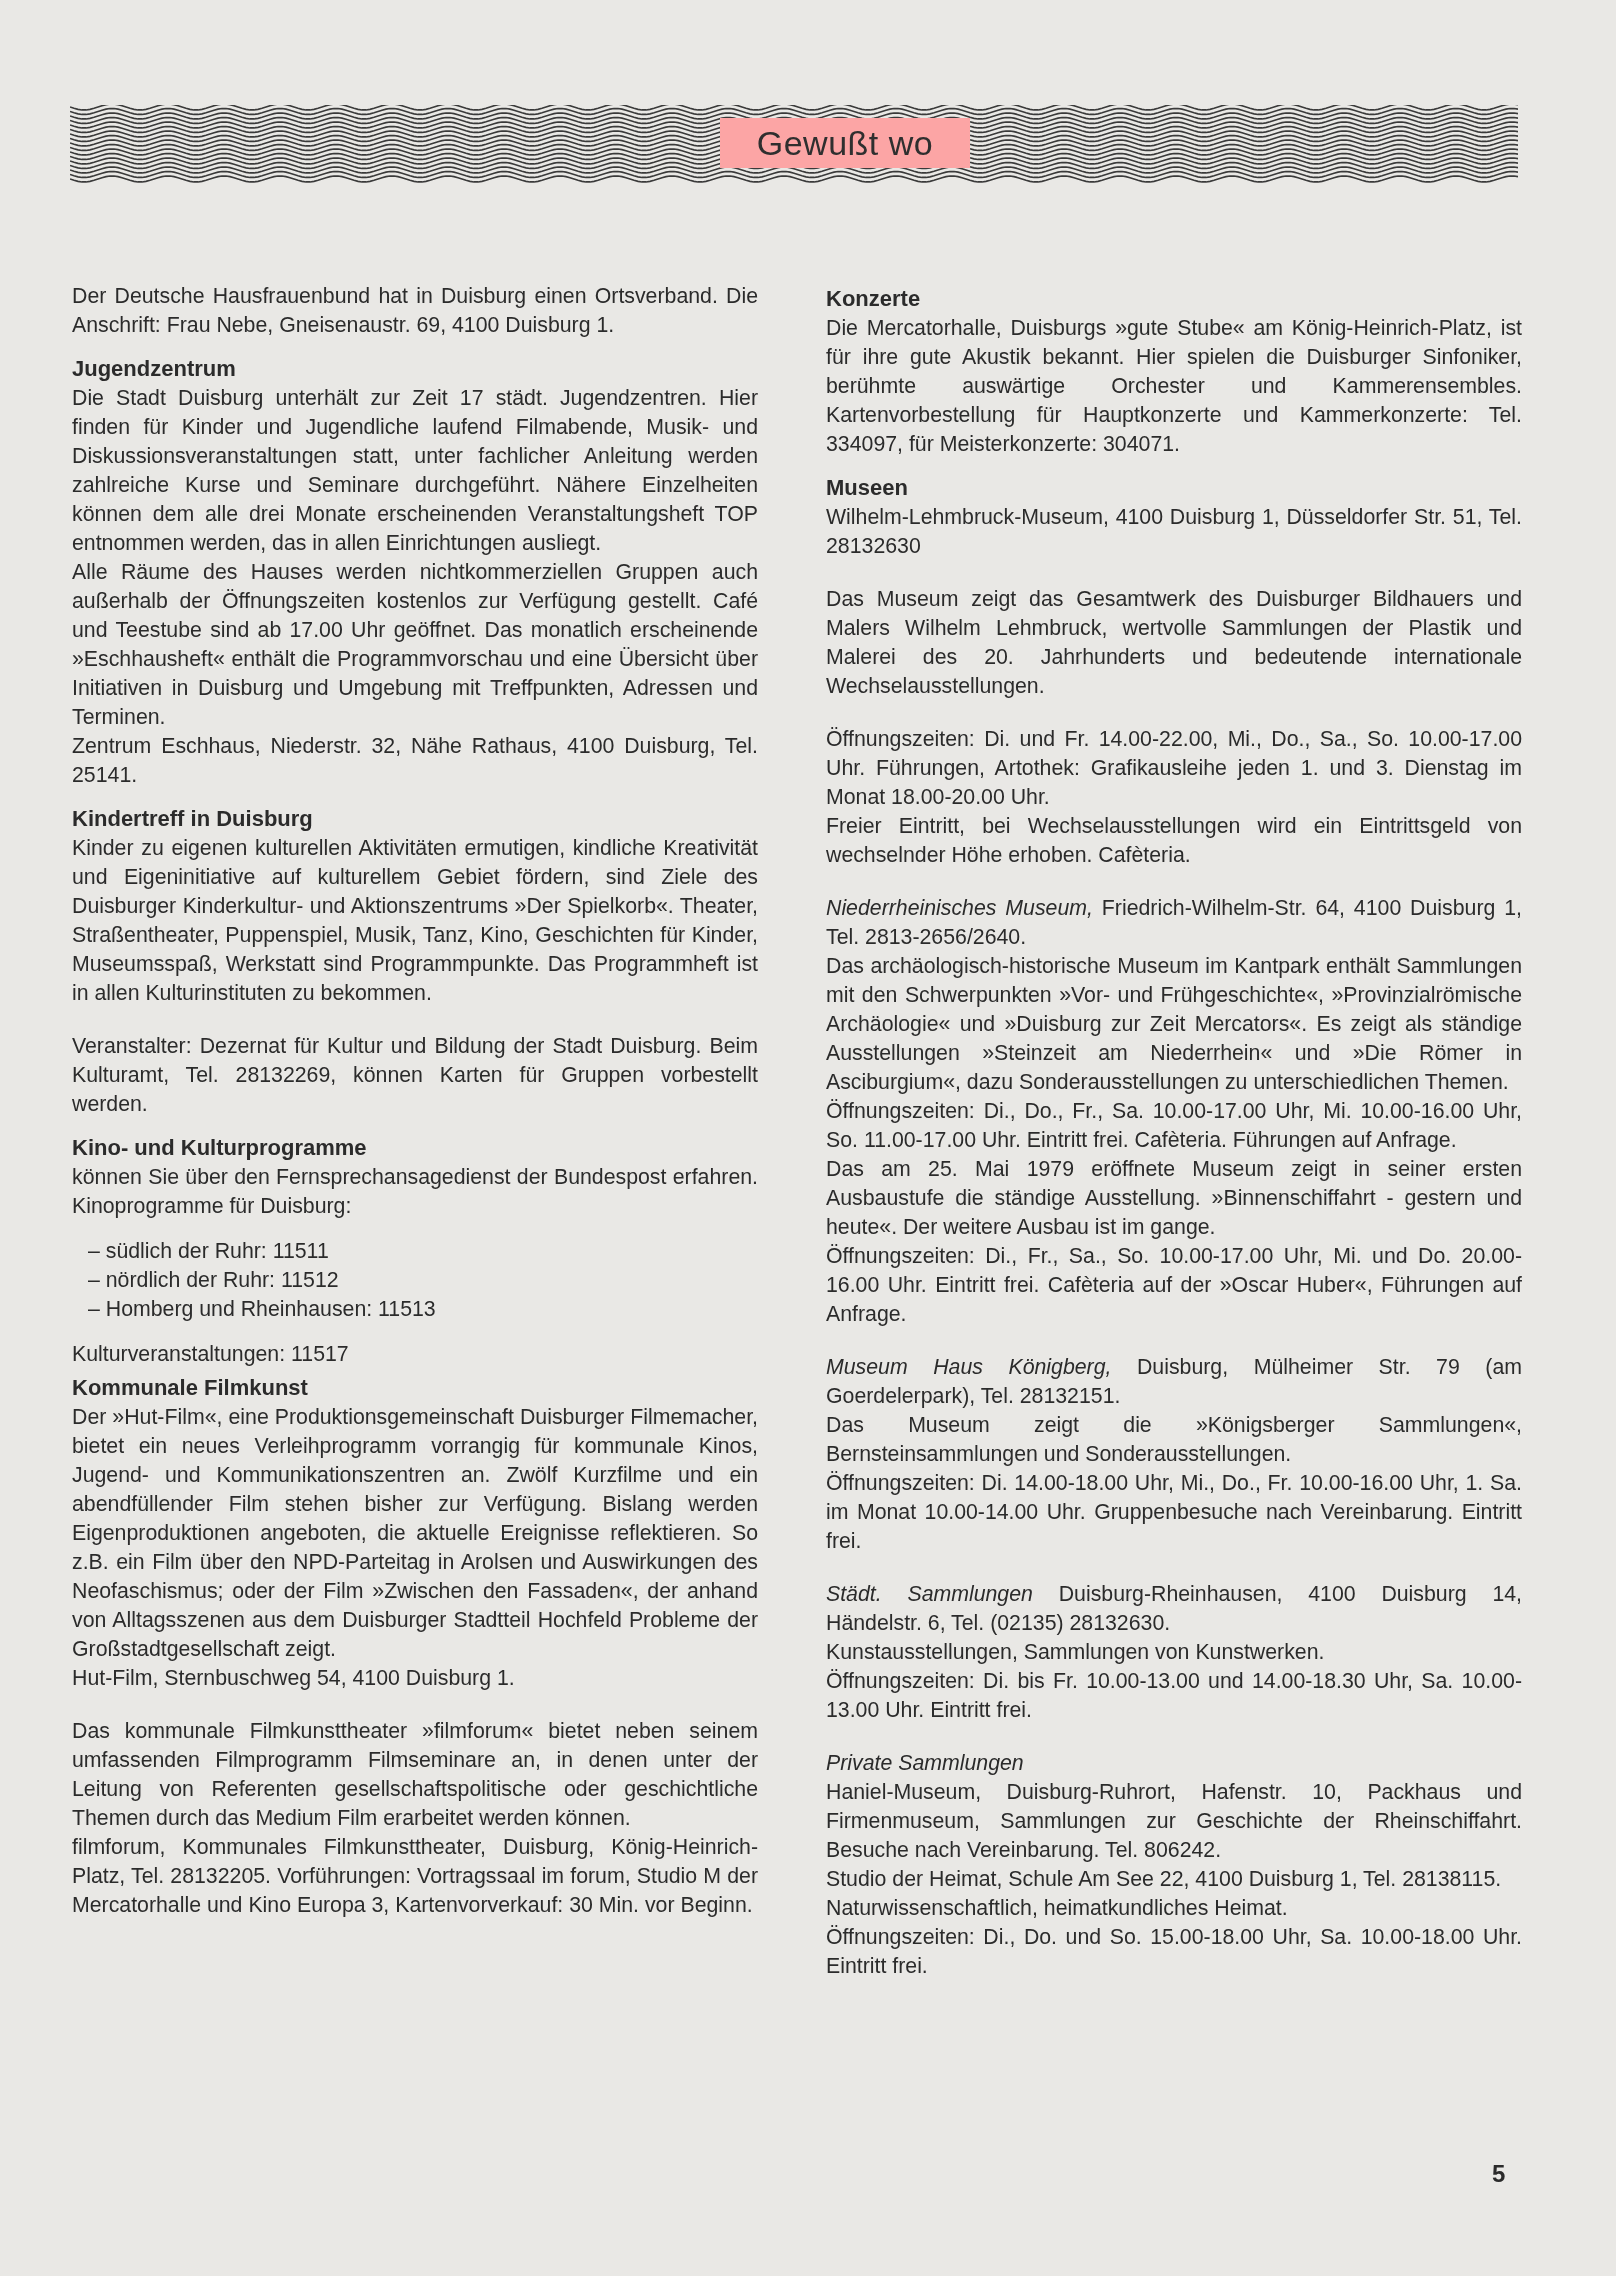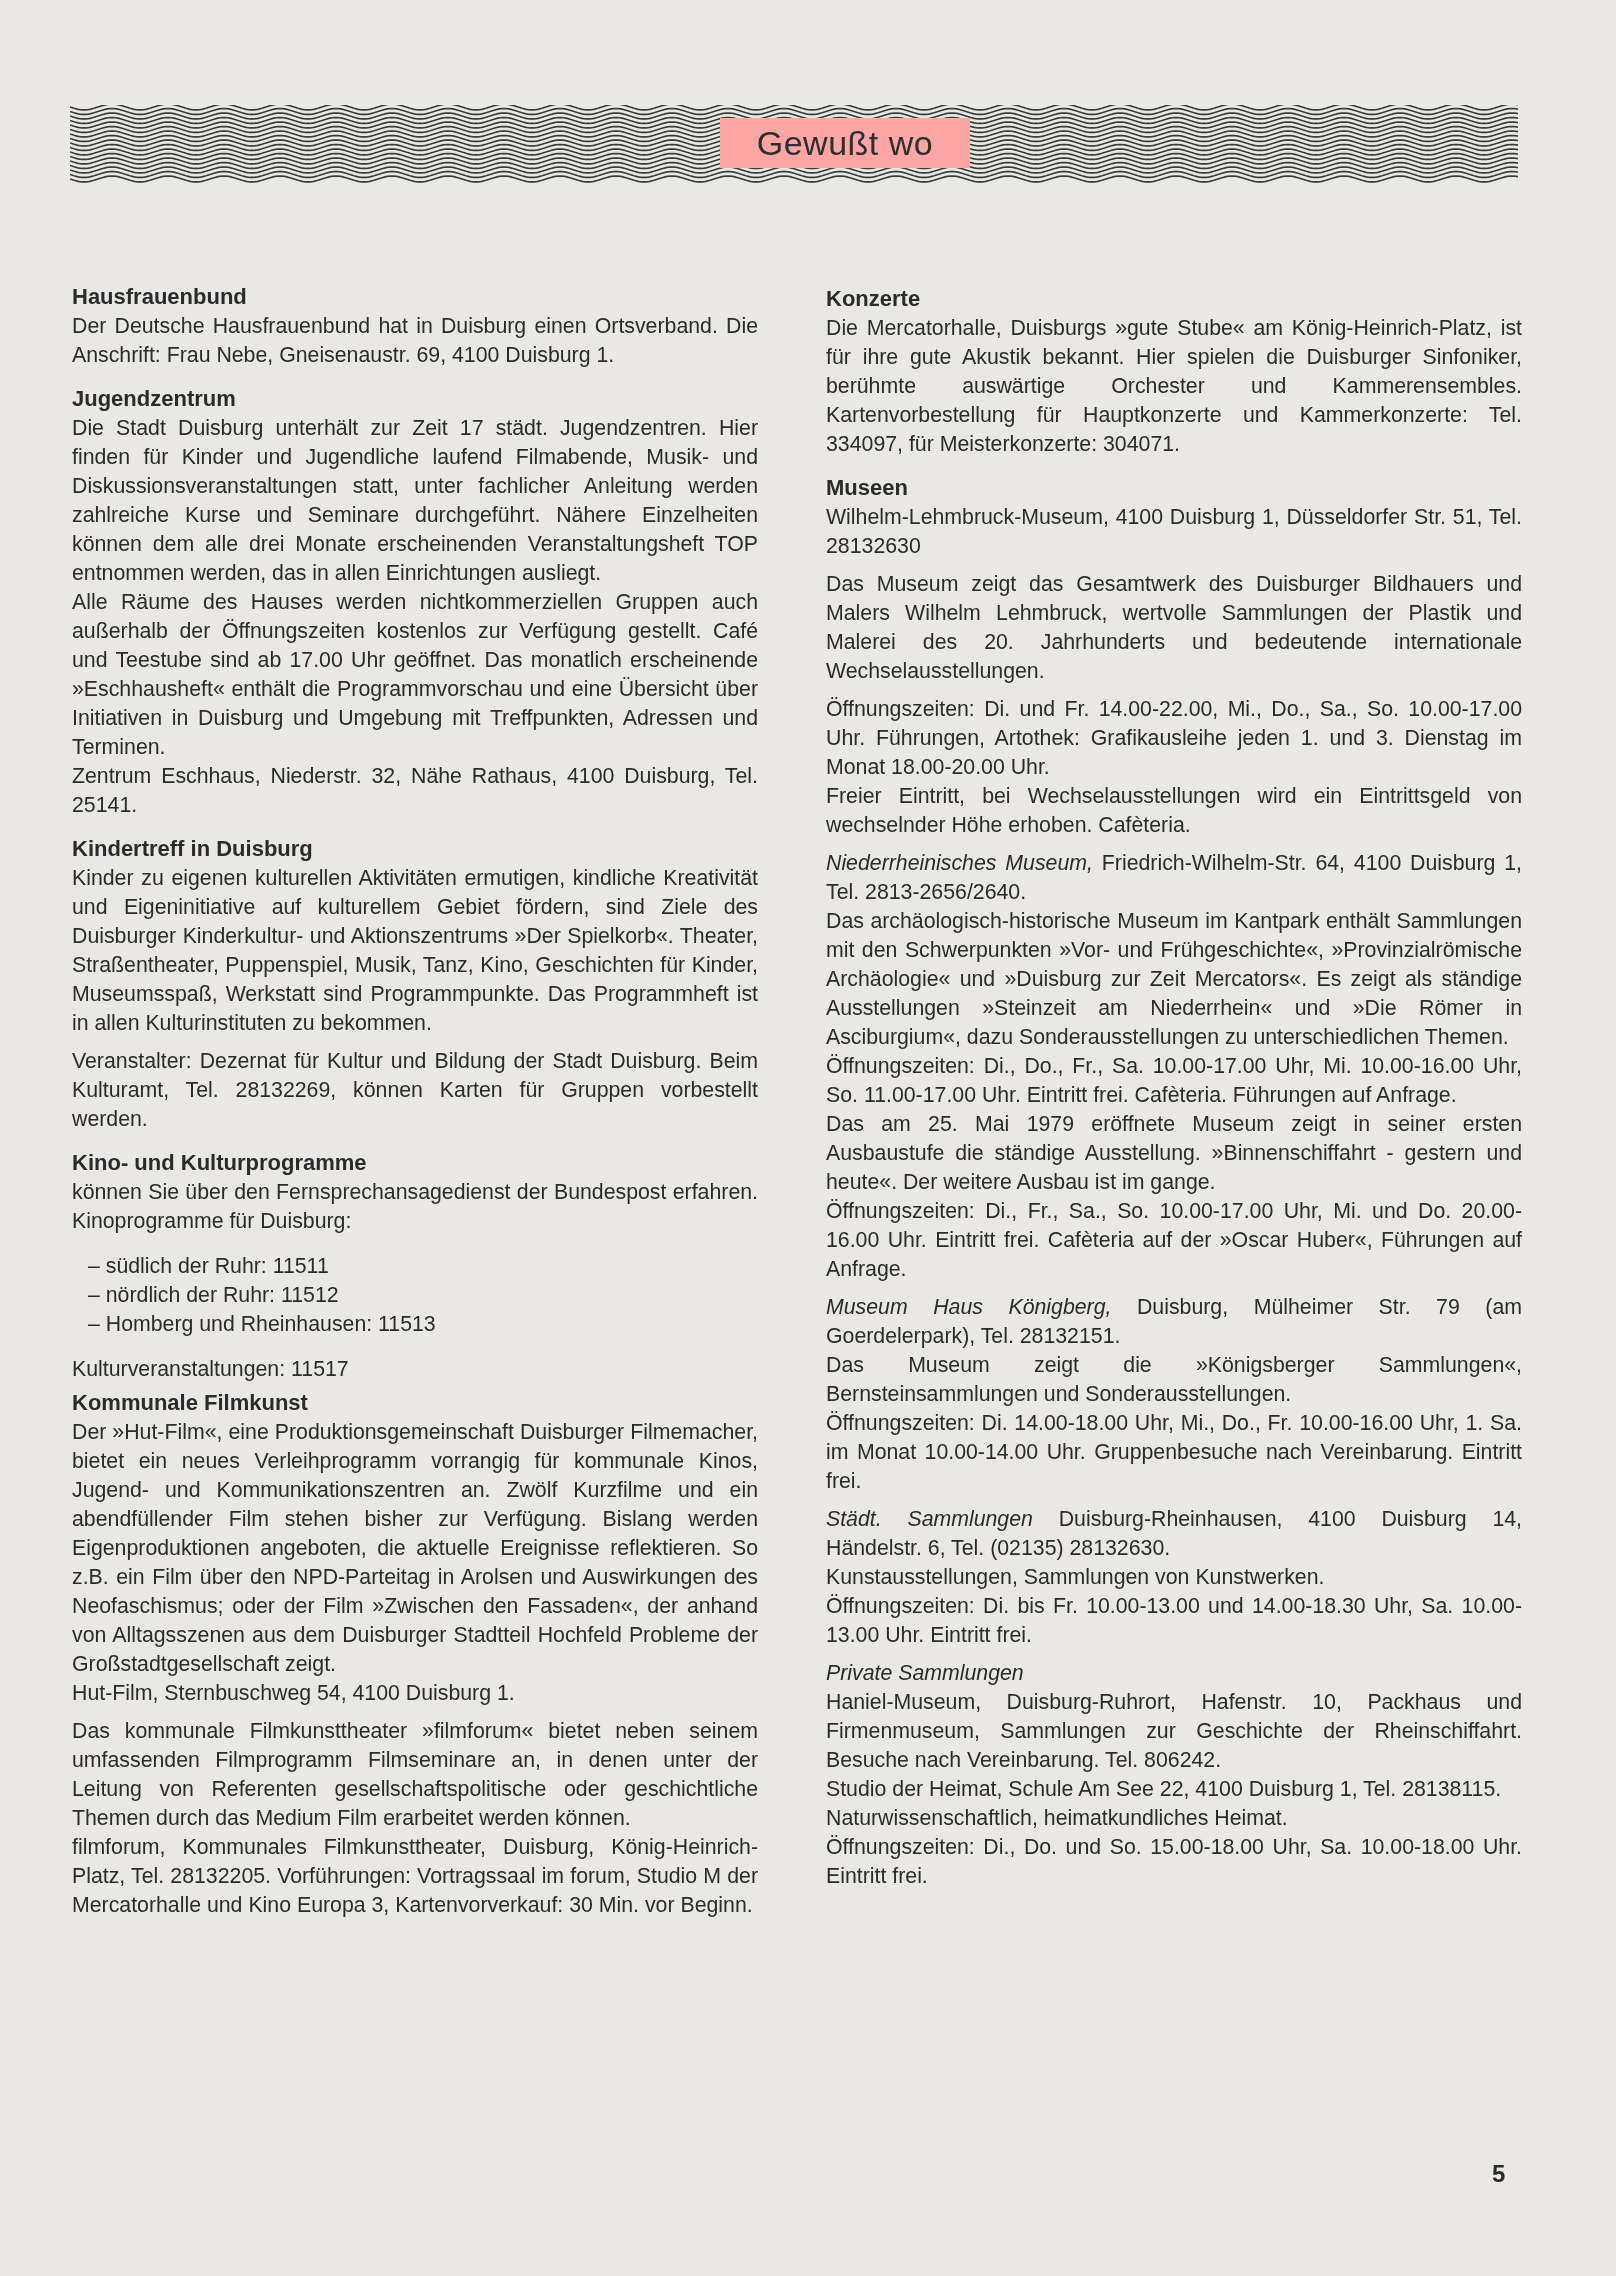--- a/index.html
+++ b/index.html
@@ -29,21 +29,21 @@
       text-align: justify;
     }
     .col-left { left: 72px; width: 686px; }
     .col-right { left: 826px; width: 696px; top: 284px; }
     .section { margin: 0 0 14px 0; }
     .heading {
       font-weight: bold; font-size: 22px;
       margin: 0; line-height: 30px;
     }
     p { margin: 0 0 0 0; }
-    p.gap { margin-top: 9px; }
+    p.gap { margin-top: 24px; }
     .it { font-style: italic; }
     ul.dash { list-style: none; padding: 0; margin: 16px; }
     ul.dash li::before { content: "– "; }
     .page-number {
       position: absolute; left: 1492px; top: 2160px;
       font-size: 24px; font-weight: bold;
     }
   </style>
 </head>
 <body>
@@ -66,21 +66,20 @@
       <path d="M0 60.50 L4 61.80 L8 62.85 L12 63.42 L16 63.42 L20 62.85 L24 61.80 L28 60.50 L32 59.20 L36 58.15 L40 57.58 L44 57.58 L48 58.15 L52 59.20 L56 60.50 L60 61.80 L64 62.85 L68 63.42 L72 63.42 L76 62.85 L80 61.80 L84 60.50 L88 59.20 L92 58.15 L96 57.58 L100 57.58 L104 58.15 L108 59.20 L112 60.50 L116 61.80 L120 62.85 L124 63.42 L128 63.42 L132 62.85 L136 61.80 L140 60.50 L144 59.20 L148 58.15 L152 57.58 L156 57.58 L160 58.15 L164 59.20 L168 60.50 L172 61.80 L176 62.85 L180 63.42 L184 63.42 L188 62.85 L192 61.80 L196 60.50 L200 59.20 L204 58.15 L208 57.58 L212 57.58 L216 58.15 L220 59.20 L224 60.50 L228 61.80 L232 62.85 L236 63.42 L240 63.42 L244 62.85 L248 61.80 L252 60.50 L256 59.20 L260 58.15 L264 57.58 L268 57.58 L272 58.15 L276 59.20 L280 60.50 L284 61.80 L288 62.85 L292 63.42 L296 63.42 L300 62.85 L304 61.80 L308 60.50 L312 59.20 L316 58.15 L320 57.58 L324 57.58 L328 58.15 L332 59.20 L336 60.50 L340 61.80 L344 62.85 L348 63.42 L352 63.42 L356 62.85 L360 61.80 L364 60.50 L368 59.20 L372 58.15 L376 57.58 L380 57.58 L384 58.15 L388 59.20 L392 60.50 L396 61.80 L400 62.85 L404 63.42 L408 63.42 L412 62.85 L416 61.80 L420 60.50 L424 59.20 L428 58.15 L432 57.58 L436 57.58 L440 58.15 L444 59.20 L448 60.50 L452 61.80 L456 62.85 L460 63.42 L464 63.42 L468 62.85 L472 61.80 L476 60.50 L480 59.20 L484 58.15 L488 57.58 L492 57.58 L496 58.15 L500 59.20 L504 60.50 L508 61.80 L512 62.85 L516 63.42 L520 63.42 L524 62.85 L528 61.80 L532 60.50 L536 59.20 L540 58.15 L544 57.58 L548 57.58 L552 58.15 L556 59.20 L560 60.50 L564 61.80 L568 62.85 L572 63.42 L576 63.42 L580 62.85 L584 61.80 L588 60.50 L592 59.20 L596 58.15 L600 57.58 L604 57.58 L608 58.15 L612 59.20 L616 60.50 L620 61.80 L624 62.85 L628 63.42 L632 63.42 L636 62.85 L640 61.80 L644 60.50 L648 59.20 L652 58.15 L656 57.58 L660 57.58 L664 58.15 L668 59.20 L672 60.50 L676 61.80 L680 62.85 L684 63.42 L688 63.42 L692 62.85 L696 61.80 L700 60.50 L704 59.20 L708 58.15 L712 57.58 L716 57.58 L720 58.15 L724 59.20 L728 60.50 L732 61.80 L736 62.85 L740 63.42 L744 63.42 L748 62.85 L752 61.80 L756 60.50 L760 59.20 L764 58.15 L768 57.58 L772 57.58 L776 58.15 L780 59.20 L784 60.50 L788 61.80 L792 62.85 L796 63.42 L800 63.42 L804 62.85 L808 61.80 L812 60.50 L816 59.20 L820 58.15 L824 57.58 L828 57.58 L832 58.15 L836 59.20 L840 60.50 L844 61.80 L848 62.85 L852 63.42 L856 63.42 L860 62.85 L864 61.80 L868 60.50 L872 59.20 L876 58.15 L880 57.58 L884 57.58 L888 58.15 L892 59.20 L896 60.50 L900 61.80 L904 62.85 L908 63.42 L912 63.42 L916 62.85 L920 61.80 L924 60.50 L928 59.20 L932 58.15 L936 57.58 L940 57.58 L944 58.15 L948 59.20 L952 60.50 L956 61.80 L960 62.85 L964 63.42 L968 63.42 L972 62.85 L976 61.80 L980 60.50 L984 59.20 L988 58.15 L992 57.58 L996 57.58 L1000 58.15 L1004 59.20 L1008 60.50 L1012 61.80 L1016 62.85 L1020 63.42 L1024 63.42 L1028 62.85 L1032 61.80 L1036 60.50 L1040 59.20 L1044 58.15 L1048 57.58 L1052 57.58 L1056 58.15 L1060 59.20 L1064 60.50 L1068 61.80 L1072 62.85 L1076 63.42 L1080 63.42 L1084 62.85 L1088 61.80 L1092 60.50 L1096 59.20 L1100 58.15 L1104 57.58 L1108 57.58 L1112 58.15 L1116 59.20 L1120 60.50 L1124 61.80 L1128 62.85 L1132 63.42 L1136 63.42 L1140 62.85 L1144 61.80 L1148 60.50 L1152 59.20 L1156 58.15 L1160 57.58 L1164 57.58 L1168 58.15 L1172 59.20 L1176 60.50 L1180 61.80 L1184 62.85 L1188 63.42 L1192 63.42 L1196 62.85 L1200 61.80 L1204 60.50 L1208 59.20 L1212 58.15 L1216 57.58 L1220 57.58 L1224 58.15 L1228 59.20 L1232 60.50 L1236 61.80 L1240 62.85 L1244 63.42 L1248 63.42 L1252 62.85 L1256 61.80 L1260 60.50 L1264 59.20 L1268 58.15 L1272 57.58 L1276 57.58 L1280 58.15 L1284 59.20 L1288 60.50 L1292 61.80 L1296 62.85 L1300 63.42 L1304 63.42 L1308 62.85 L1312 61.80 L1316 60.50 L1320 59.20 L1324 58.15 L1328 57.58 L1332 57.58 L1336 58.15 L1340 59.20 L1344 60.50 L1348 61.80 L1352 62.85 L1356 63.42 L1360 63.42 L1364 62.85 L1368 61.80 L1372 60.50 L1376 59.20 L1380 58.15 L1384 57.58 L1388 57.58 L1392 58.15 L1396 59.20 L1400 60.50 L1404 61.80 L1408 62.85 L1412 63.42 L1416 63.42 L1420 62.85 L1424 61.80 L1428 60.50 L1432 59.20 L1436 58.15 L1440 57.58 L1444 57.58 L1448 58.15 " stroke="#3a3a3a" stroke-width="1.6" fill="none"></path>
       <path d="M0 65.00 L4 66.30 L8 67.35 L12 67.92 L16 67.92 L20 67.35 L24 66.30 L28 65.00 L32 63.70 L36 62.65 L40 62.08 L44 62.08 L48 62.65 L52 63.70 L56 65.00 L60 66.30 L64 67.35 L68 67.92 L72 67.92 L76 67.35 L80 66.30 L84 65.00 L88 63.70 L92 62.65 L96 62.08 L100 62.08 L104 62.65 L108 63.70 L112 65.00 L116 66.30 L120 67.35 L124 67.92 L128 67.92 L132 67.35 L136 66.30 L140 65.00 L144 63.70 L148 62.65 L152 62.08 L156 62.08 L160 62.65 L164 63.70 L168 65.00 L172 66.30 L176 67.35 L180 67.92 L184 67.92 L188 67.35 L192 66.30 L196 65.00 L200 63.70 L204 62.65 L208 62.08 L212 62.08 L216 62.65 L220 63.70 L224 65.00 L228 66.30 L232 67.35 L236 67.92 L240 67.92 L244 67.35 L248 66.30 L252 65.00 L256 63.70 L260 62.65 L264 62.08 L268 62.08 L272 62.65 L276 63.70 L280 65.00 L284 66.30 L288 67.35 L292 67.92 L296 67.92 L300 67.35 L304 66.30 L308 65.00 L312 63.70 L316 62.65 L320 62.08 L324 62.08 L328 62.65 L332 63.70 L336 65.00 L340 66.30 L344 67.35 L348 67.92 L352 67.92 L356 67.35 L360 66.30 L364 65.00 L368 63.70 L372 62.65 L376 62.08 L380 62.08 L384 62.65 L388 63.70 L392 65.00 L396 66.30 L400 67.35 L404 67.92 L408 67.92 L412 67.35 L416 66.30 L420 65.00 L424 63.70 L428 62.65 L432 62.08 L436 62.08 L440 62.65 L444 63.70 L448 65.00 L452 66.30 L456 67.35 L460 67.92 L464 67.92 L468 67.35 L472 66.30 L476 65.00 L480 63.70 L484 62.65 L488 62.08 L492 62.08 L496 62.65 L500 63.70 L504 65.00 L508 66.30 L512 67.35 L516 67.92 L520 67.92 L524 67.35 L528 66.30 L532 65.00 L536 63.70 L540 62.65 L544 62.08 L548 62.08 L552 62.65 L556 63.70 L560 65.00 L564 66.30 L568 67.35 L572 67.92 L576 67.92 L580 67.35 L584 66.30 L588 65.00 L592 63.70 L596 62.65 L600 62.08 L604 62.08 L608 62.65 L612 63.70 L616 65.00 L620 66.30 L624 67.35 L628 67.92 L632 67.92 L636 67.35 L640 66.30 L644 65.00 L648 63.70 L652 62.65 L656 62.08 L660 62.08 L664 62.65 L668 63.70 L672 65.00 L676 66.30 L680 67.35 L684 67.92 L688 67.92 L692 67.35 L696 66.30 L700 65.00 L704 63.70 L708 62.65 L712 62.08 L716 62.08 L720 62.65 L724 63.70 L728 65.00 L732 66.30 L736 67.35 L740 67.92 L744 67.92 L748 67.35 L752 66.30 L756 65.00 L760 63.70 L764 62.65 L768 62.08 L772 62.08 L776 62.65 L780 63.70 L784 65.00 L788 66.30 L792 67.35 L796 67.92 L800 67.92 L804 67.35 L808 66.30 L812 65.00 L816 63.70 L820 62.65 L824 62.08 L828 62.08 L832 62.65 L836 63.70 L840 65.00 L844 66.30 L848 67.35 L852 67.92 L856 67.92 L860 67.35 L864 66.30 L868 65.00 L872 63.70 L876 62.65 L880 62.08 L884 62.08 L888 62.65 L892 63.70 L896 65.00 L900 66.30 L904 67.35 L908 67.92 L912 67.92 L916 67.35 L920 66.30 L924 65.00 L928 63.70 L932 62.65 L936 62.08 L940 62.08 L944 62.65 L948 63.70 L952 65.00 L956 66.30 L960 67.35 L964 67.92 L968 67.92 L972 67.35 L976 66.30 L980 65.00 L984 63.70 L988 62.65 L992 62.08 L996 62.08 L1000 62.65 L1004 63.70 L1008 65.00 L1012 66.30 L1016 67.35 L1020 67.92 L1024 67.92 L1028 67.35 L1032 66.30 L1036 65.00 L1040 63.70 L1044 62.65 L1048 62.08 L1052 62.08 L1056 62.65 L1060 63.70 L1064 65.00 L1068 66.30 L1072 67.35 L1076 67.92 L1080 67.92 L1084 67.35 L1088 66.30 L1092 65.00 L1096 63.70 L1100 62.65 L1104 62.08 L1108 62.08 L1112 62.65 L1116 63.70 L1120 65.00 L1124 66.30 L1128 67.35 L1132 67.92 L1136 67.92 L1140 67.35 L1144 66.30 L1148 65.00 L1152 63.70 L1156 62.65 L1160 62.08 L1164 62.08 L1168 62.65 L1172 63.70 L1176 65.00 L1180 66.30 L1184 67.35 L1188 67.92 L1192 67.92 L1196 67.35 L1200 66.30 L1204 65.00 L1208 63.70 L1212 62.65 L1216 62.08 L1220 62.08 L1224 62.65 L1228 63.70 L1232 65.00 L1236 66.30 L1240 67.35 L1244 67.92 L1248 67.92 L1252 67.35 L1256 66.30 L1260 65.00 L1264 63.70 L1268 62.65 L1272 62.08 L1276 62.08 L1280 62.65 L1284 63.70 L1288 65.00 L1292 66.30 L1296 67.35 L1300 67.92 L1304 67.92 L1308 67.35 L1312 66.30 L1316 65.00 L1320 63.70 L1324 62.65 L1328 62.08 L1332 62.08 L1336 62.65 L1340 63.70 L1344 65.00 L1348 66.30 L1352 67.35 L1356 67.92 L1360 67.92 L1364 67.35 L1368 66.30 L1372 65.00 L1376 63.70 L1380 62.65 L1384 62.08 L1388 62.08 L1392 62.65 L1396 63.70 L1400 65.00 L1404 66.30 L1408 67.35 L1412 67.92 L1416 67.92 L1420 67.35 L1424 66.30 L1428 65.00 L1432 63.70 L1436 62.65 L1440 62.08 L1444 62.08 L1448 62.65 " stroke="#3a3a3a" stroke-width="1.6" fill="none"></path>
       <path d="M0 69.50 L4 70.80 L8 71.85 L12 72.42 L16 72.42 L20 71.85 L24 70.80 L28 69.50 L32 68.20 L36 67.15 L40 66.58 L44 66.58 L48 67.15 L52 68.20 L56 69.50 L60 70.80 L64 71.85 L68 72.42 L72 72.42 L76 71.85 L80 70.80 L84 69.50 L88 68.20 L92 67.15 L96 66.58 L100 66.58 L104 67.15 L108 68.20 L112 69.50 L116 70.80 L120 71.85 L124 72.42 L128 72.42 L132 71.85 L136 70.80 L140 69.50 L144 68.20 L148 67.15 L152 66.58 L156 66.58 L160 67.15 L164 68.20 L168 69.50 L172 70.80 L176 71.85 L180 72.42 L184 72.42 L188 71.85 L192 70.80 L196 69.50 L200 68.20 L204 67.15 L208 66.58 L212 66.58 L216 67.15 L220 68.20 L224 69.50 L228 70.80 L232 71.85 L236 72.42 L240 72.42 L244 71.85 L248 70.80 L252 69.50 L256 68.20 L260 67.15 L264 66.58 L268 66.58 L272 67.15 L276 68.20 L280 69.50 L284 70.80 L288 71.85 L292 72.42 L296 72.42 L300 71.85 L304 70.80 L308 69.50 L312 68.20 L316 67.15 L320 66.58 L324 66.58 L328 67.15 L332 68.20 L336 69.50 L340 70.80 L344 71.85 L348 72.42 L352 72.42 L356 71.85 L360 70.80 L364 69.50 L368 68.20 L372 67.15 L376 66.58 L380 66.58 L384 67.15 L388 68.20 L392 69.50 L396 70.80 L400 71.85 L404 72.42 L408 72.42 L412 71.85 L416 70.80 L420 69.50 L424 68.20 L428 67.15 L432 66.58 L436 66.58 L440 67.15 L444 68.20 L448 69.50 L452 70.80 L456 71.85 L460 72.42 L464 72.42 L468 71.85 L472 70.80 L476 69.50 L480 68.20 L484 67.15 L488 66.58 L492 66.58 L496 67.15 L500 68.20 L504 69.50 L508 70.80 L512 71.85 L516 72.42 L520 72.42 L524 71.85 L528 70.80 L532 69.50 L536 68.20 L540 67.15 L544 66.58 L548 66.58 L552 67.15 L556 68.20 L560 69.50 L564 70.80 L568 71.85 L572 72.42 L576 72.42 L580 71.85 L584 70.80 L588 69.50 L592 68.20 L596 67.15 L600 66.58 L604 66.58 L608 67.15 L612 68.20 L616 69.50 L620 70.80 L624 71.85 L628 72.42 L632 72.42 L636 71.85 L640 70.80 L644 69.50 L648 68.20 L652 67.15 L656 66.58 L660 66.58 L664 67.15 L668 68.20 L672 69.50 L676 70.80 L680 71.85 L684 72.42 L688 72.42 L692 71.85 L696 70.80 L700 69.50 L704 68.20 L708 67.15 L712 66.58 L716 66.58 L720 67.15 L724 68.20 L728 69.50 L732 70.80 L736 71.85 L740 72.42 L744 72.42 L748 71.85 L752 70.80 L756 69.50 L760 68.20 L764 67.15 L768 66.58 L772 66.58 L776 67.15 L780 68.20 L784 69.50 L788 70.80 L792 71.85 L796 72.42 L800 72.42 L804 71.85 L808 70.80 L812 69.50 L816 68.20 L820 67.15 L824 66.58 L828 66.58 L832 67.15 L836 68.20 L840 69.50 L844 70.80 L848 71.85 L852 72.42 L856 72.42 L860 71.85 L864 70.80 L868 69.50 L872 68.20 L876 67.15 L880 66.58 L884 66.58 L888 67.15 L892 68.20 L896 69.50 L900 70.80 L904 71.85 L908 72.42 L912 72.42 L916 71.85 L920 70.80 L924 69.50 L928 68.20 L932 67.15 L936 66.58 L940 66.58 L944 67.15 L948 68.20 L952 69.50 L956 70.80 L960 71.85 L964 72.42 L968 72.42 L972 71.85 L976 70.80 L980 69.50 L984 68.20 L988 67.15 L992 66.58 L996 66.58 L1000 67.15 L1004 68.20 L1008 69.50 L1012 70.80 L1016 71.85 L1020 72.42 L1024 72.42 L1028 71.85 L1032 70.80 L1036 69.50 L1040 68.20 L1044 67.15 L1048 66.58 L1052 66.58 L1056 67.15 L1060 68.20 L1064 69.50 L1068 70.80 L1072 71.85 L1076 72.42 L1080 72.42 L1084 71.85 L1088 70.80 L1092 69.50 L1096 68.20 L1100 67.15 L1104 66.58 L1108 66.58 L1112 67.15 L1116 68.20 L1120 69.50 L1124 70.80 L1128 71.85 L1132 72.42 L1136 72.42 L1140 71.85 L1144 70.80 L1148 69.50 L1152 68.20 L1156 67.15 L1160 66.58 L1164 66.58 L1168 67.15 L1172 68.20 L1176 69.50 L1180 70.80 L1184 71.85 L1188 72.42 L1192 72.42 L1196 71.85 L1200 70.80 L1204 69.50 L1208 68.20 L1212 67.15 L1216 66.58 L1220 66.58 L1224 67.15 L1228 68.20 L1232 69.50 L1236 70.80 L1240 71.85 L1244 72.42 L1248 72.42 L1252 71.85 L1256 70.80 L1260 69.50 L1264 68.20 L1268 67.15 L1272 66.58 L1276 66.58 L1280 67.15 L1284 68.20 L1288 69.50 L1292 70.80 L1296 71.85 L1300 72.42 L1304 72.42 L1308 71.85 L1312 70.80 L1316 69.50 L1320 68.20 L1324 67.15 L1328 66.58 L1332 66.58 L1336 67.15 L1340 68.20 L1344 69.50 L1348 70.80 L1352 71.85 L1356 72.42 L1360 72.42 L1364 71.85 L1368 70.80 L1372 69.50 L1376 68.20 L1380 67.15 L1384 66.58 L1388 66.58 L1392 67.15 L1396 68.20 L1400 69.50 L1404 70.80 L1408 71.85 L1412 72.42 L1416 72.42 L1420 71.85 L1424 70.80 L1428 69.50 L1432 68.20 L1436 67.15 L1440 66.58 L1444 66.58 L1448 67.15 " stroke="#3a3a3a" stroke-width="1.6" fill="none"></path>
       <path d="M0 74.00 L4 75.30 L8 76.35 L12 76.92 L16 76.92 L20 76.35 L24 75.30 L28 74.00 L32 72.70 L36 71.65 L40 71.08 L44 71.08 L48 71.65 L52 72.70 L56 74.00 L60 75.30 L64 76.35 L68 76.92 L72 76.92 L76 76.35 L80 75.30 L84 74.00 L88 72.70 L92 71.65 L96 71.08 L100 71.08 L104 71.65 L108 72.70 L112 74.00 L116 75.30 L120 76.35 L124 76.92 L128 76.92 L132 76.35 L136 75.30 L140 74.00 L144 72.70 L148 71.65 L152 71.08 L156 71.08 L160 71.65 L164 72.70 L168 74.00 L172 75.30 L176 76.35 L180 76.92 L184 76.92 L188 76.35 L192 75.30 L196 74.00 L200 72.70 L204 71.65 L208 71.08 L212 71.08 L216 71.65 L220 72.70 L224 74.00 L228 75.30 L232 76.35 L236 76.92 L240 76.92 L244 76.35 L248 75.30 L252 74.00 L256 72.70 L260 71.65 L264 71.08 L268 71.08 L272 71.65 L276 72.70 L280 74.00 L284 75.30 L288 76.35 L292 76.92 L296 76.92 L300 76.35 L304 75.30 L308 74.00 L312 72.70 L316 71.65 L320 71.08 L324 71.08 L328 71.65 L332 72.70 L336 74.00 L340 75.30 L344 76.35 L348 76.92 L352 76.92 L356 76.35 L360 75.30 L364 74.00 L368 72.70 L372 71.65 L376 71.08 L380 71.08 L384 71.65 L388 72.70 L392 74.00 L396 75.30 L400 76.35 L404 76.92 L408 76.92 L412 76.35 L416 75.30 L420 74.00 L424 72.70 L428 71.65 L432 71.08 L436 71.08 L440 71.65 L444 72.70 L448 74.00 L452 75.30 L456 76.35 L460 76.92 L464 76.92 L468 76.35 L472 75.30 L476 74.00 L480 72.70 L484 71.65 L488 71.08 L492 71.08 L496 71.65 L500 72.70 L504 74.00 L508 75.30 L512 76.35 L516 76.92 L520 76.92 L524 76.35 L528 75.30 L532 74.00 L536 72.70 L540 71.65 L544 71.08 L548 71.08 L552 71.65 L556 72.70 L560 74.00 L564 75.30 L568 76.35 L572 76.92 L576 76.92 L580 76.35 L584 75.30 L588 74.00 L592 72.70 L596 71.65 L600 71.08 L604 71.08 L608 71.65 L612 72.70 L616 74.00 L620 75.30 L624 76.35 L628 76.92 L632 76.92 L636 76.35 L640 75.30 L644 74.00 L648 72.70 L652 71.65 L656 71.08 L660 71.08 L664 71.65 L668 72.70 L672 74.00 L676 75.30 L680 76.35 L684 76.92 L688 76.92 L692 76.35 L696 75.30 L700 74.00 L704 72.70 L708 71.65 L712 71.08 L716 71.08 L720 71.65 L724 72.70 L728 74.00 L732 75.30 L736 76.35 L740 76.92 L744 76.92 L748 76.35 L752 75.30 L756 74.00 L760 72.70 L764 71.65 L768 71.08 L772 71.08 L776 71.65 L780 72.70 L784 74.00 L788 75.30 L792 76.35 L796 76.92 L800 76.92 L804 76.35 L808 75.30 L812 74.00 L816 72.70 L820 71.65 L824 71.08 L828 71.08 L832 71.65 L836 72.70 L840 74.00 L844 75.30 L848 76.35 L852 76.92 L856 76.92 L860 76.35 L864 75.30 L868 74.00 L872 72.70 L876 71.65 L880 71.08 L884 71.08 L888 71.65 L892 72.70 L896 74.00 L900 75.30 L904 76.35 L908 76.92 L912 76.92 L916 76.35 L920 75.30 L924 74.00 L928 72.70 L932 71.65 L936 71.08 L940 71.08 L944 71.65 L948 72.70 L952 74.00 L956 75.30 L960 76.35 L964 76.92 L968 76.92 L972 76.35 L976 75.30 L980 74.00 L984 72.70 L988 71.65 L992 71.08 L996 71.08 L1000 71.65 L1004 72.70 L1008 74.00 L1012 75.30 L1016 76.35 L1020 76.92 L1024 76.92 L1028 76.35 L1032 75.30 L1036 74.00 L1040 72.70 L1044 71.65 L1048 71.08 L1052 71.08 L1056 71.65 L1060 72.70 L1064 74.00 L1068 75.30 L1072 76.35 L1076 76.92 L1080 76.92 L1084 76.35 L1088 75.30 L1092 74.00 L1096 72.70 L1100 71.65 L1104 71.08 L1108 71.08 L1112 71.65 L1116 72.70 L1120 74.00 L1124 75.30 L1128 76.35 L1132 76.92 L1136 76.92 L1140 76.35 L1144 75.30 L1148 74.00 L1152 72.70 L1156 71.65 L1160 71.08 L1164 71.08 L1168 71.65 L1172 72.70 L1176 74.00 L1180 75.30 L1184 76.35 L1188 76.92 L1192 76.92 L1196 76.35 L1200 75.30 L1204 74.00 L1208 72.70 L1212 71.65 L1216 71.08 L1220 71.08 L1224 71.65 L1228 72.70 L1232 74.00 L1236 75.30 L1240 76.35 L1244 76.92 L1248 76.92 L1252 76.35 L1256 75.30 L1260 74.00 L1264 72.70 L1268 71.65 L1272 71.08 L1276 71.08 L1280 71.65 L1284 72.70 L1288 74.00 L1292 75.30 L1296 76.35 L1300 76.92 L1304 76.92 L1308 76.35 L1312 75.30 L1316 74.00 L1320 72.70 L1324 71.65 L1328 71.08 L1332 71.08 L1336 71.65 L1340 72.70 L1344 74.00 L1348 75.30 L1352 76.35 L1356 76.92 L1360 76.92 L1364 76.35 L1368 75.30 L1372 74.00 L1376 72.70 L1380 71.65 L1384 71.08 L1388 71.08 L1392 71.65 L1396 72.70 L1400 74.00 L1404 75.30 L1408 76.35 L1412 76.92 L1416 76.92 L1420 76.35 L1424 75.30 L1428 74.00 L1432 72.70 L1436 71.65 L1440 71.08 L1444 71.08 L1448 71.65 " stroke="#3a3a3a" stroke-width="1.6" fill="none"></path>
     </svg>
   <div class="banner-title">Gewußt wo</div>
 </div>
 
 <div class="col col-left">
   <div class="section">
-    <h2 class="heading">Hausfrauenbund</h2>
     <p>Der Deutsche Hausfrauenbund hat in Duisburg einen Ortsverband. Die Anschrift: Frau Nebe, Gneisenaustr. 69, 4100 Duisburg 1.</p>
   </div>
 
   <div class="section">
     <h2 class="heading">Jugendzentrum</h2>
     <p>Die Stadt Duisburg unterhält zur Zeit 17 städt. Jugendzentren. Hier finden für Kinder und Jugendliche laufend Filmabende, Musik- und Diskussionsveranstaltungen statt, unter fachlicher Anleitung werden zahlreiche Kurse und Seminare durchgeführt. Nähere Einzelheiten können dem alle drei Monate erscheinenden Veranstaltungsheft TOP entnommen werden, das in allen Einrichtungen ausliegt.</p>
     <p>Alle Räume des Hauses werden nichtkommerziellen Gruppen auch außerhalb der Öffnungszeiten kostenlos zur Verfügung gestellt. Café und Teestube sind ab 17.00 Uhr geöffnet. Das monatlich erscheinende »Eschhausheft« enthält die Programmvorschau und eine Übersicht über Initiativen in Duisburg und Umgebung mit Treffpunkten, Adressen und Terminen.</p>
     <p>Zentrum Eschhaus, Niederstr. 32, Nähe Rathaus, 4100 Duisburg, Tel. 25141.</p>
   </div>
 

